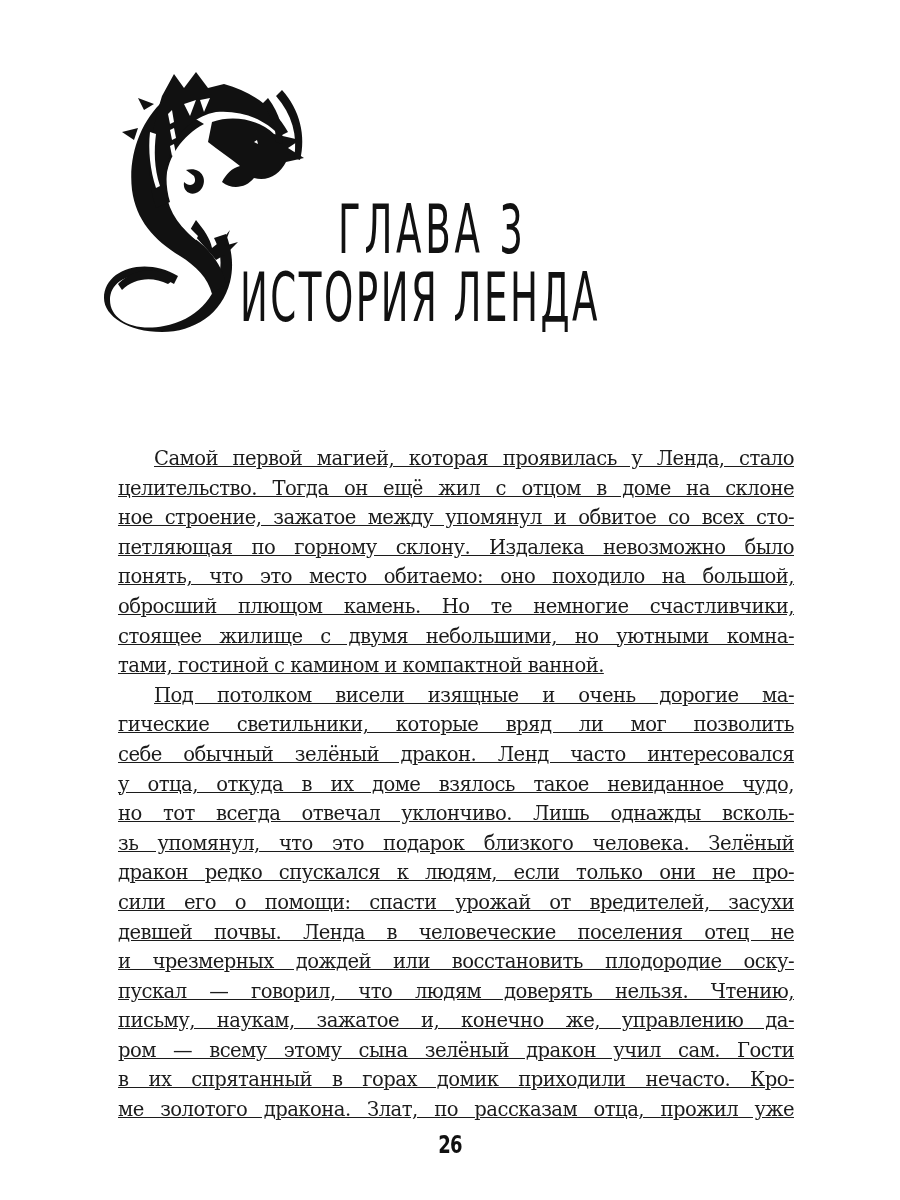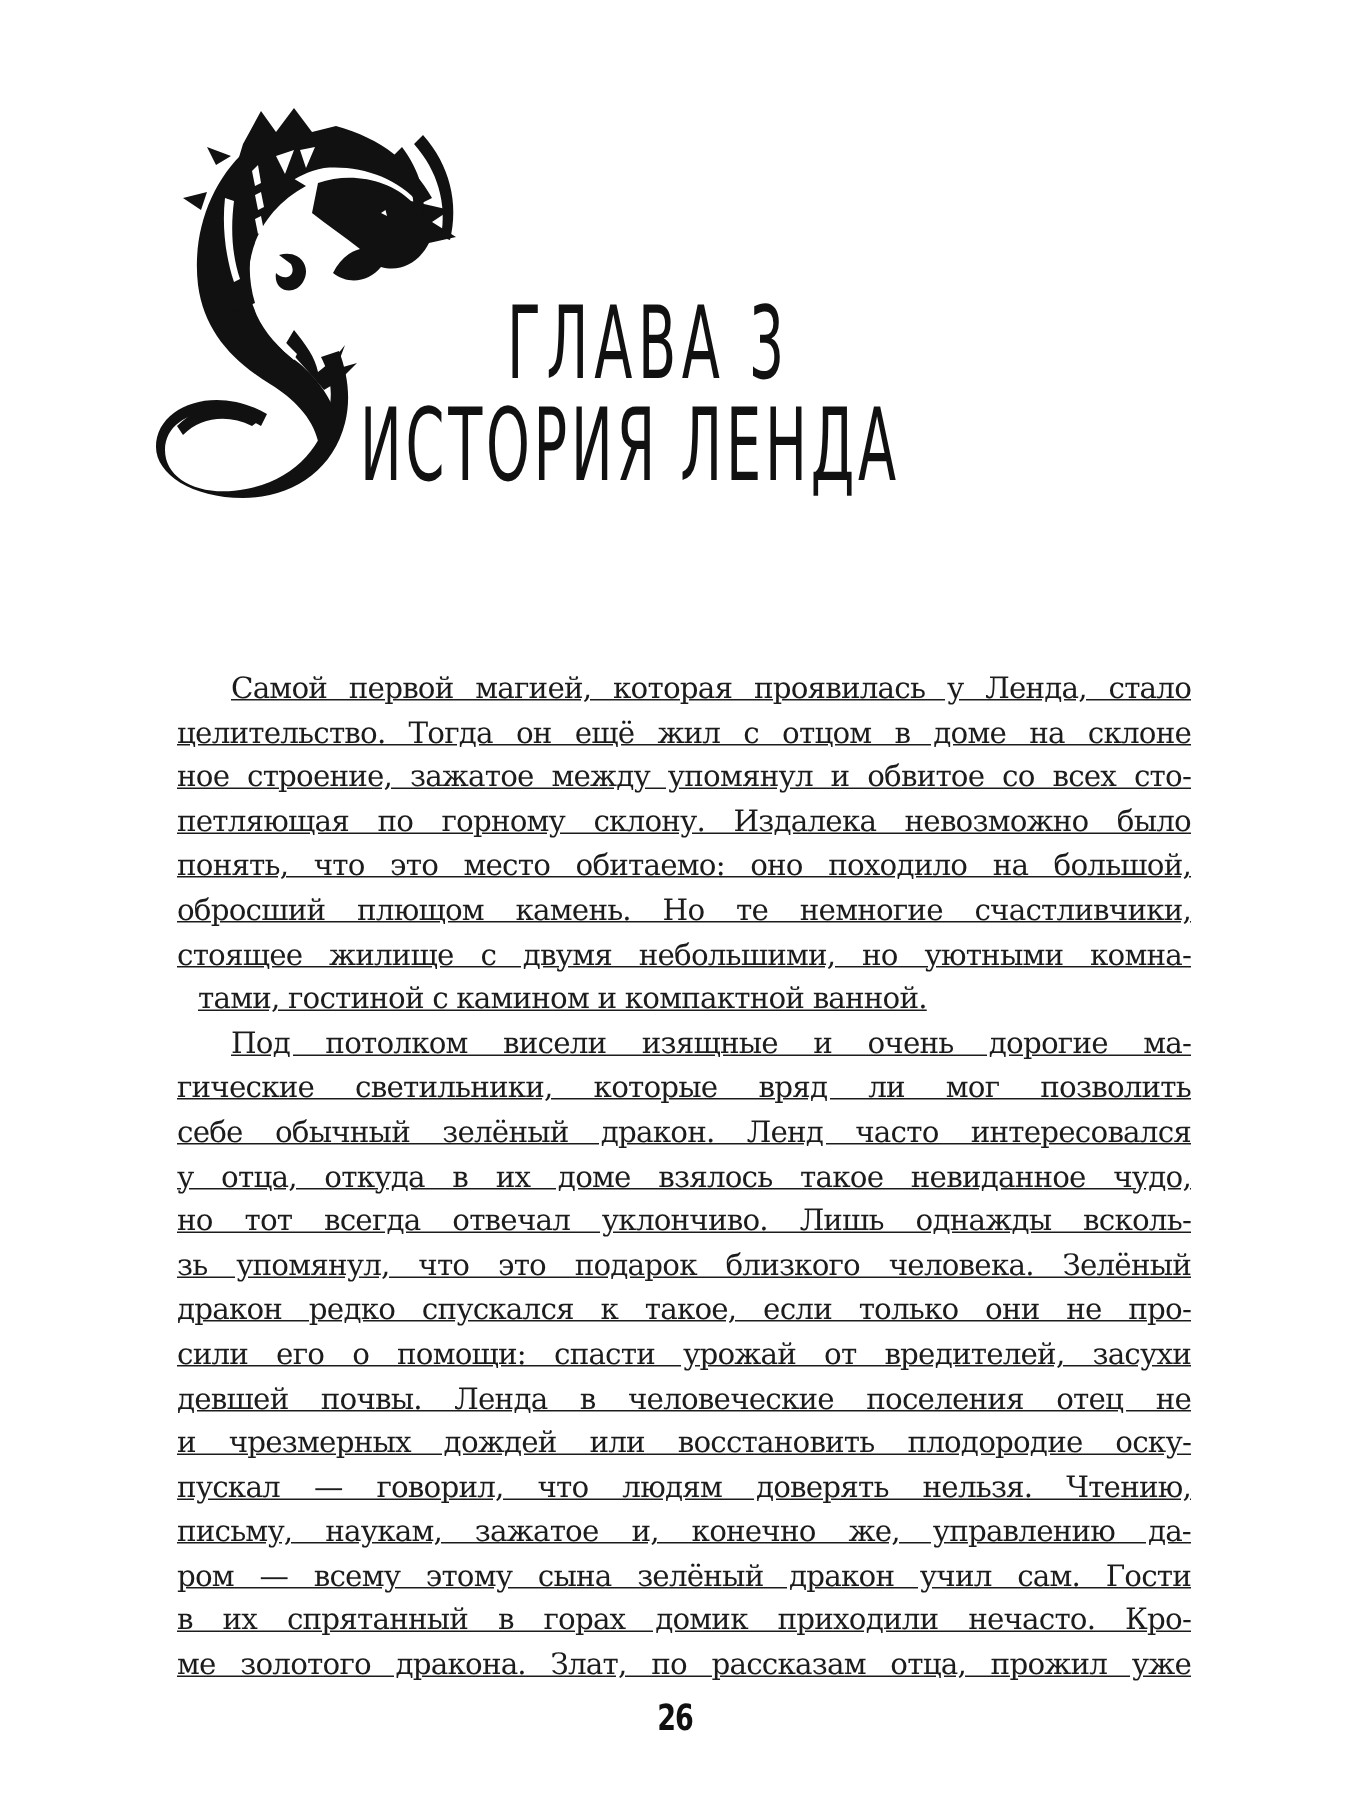--- a/index.html
+++ b/index.html
@@ -76,21 +76,20 @@
     height: 29.6px;
     letter-spacing: -0.55px;
     word-spacing: 0px;
     text-decoration: underline;
   }
   .line.indent {
     padding-left: 36px;
   }
   .line.last {
     text-align-last: left;
-    margin-left: 14px;
   }
   .page-number {
     position: absolute;
     left: 0;
     width: 900px;
     top: 1131px;
     text-align: center;
     font-family: "DejaVu Sans", sans-serif;
     font-weight: bold;
     font-size: 24px;
@@ -149,21 +148,21 @@
       <span class="line">стоящее жилище с двумя небольшими, но уютными комна-</span>
       <span class="line last">тами, гостиной с камином и компактной ванной.</span>
     </div>
     <div>
       <span class="line indent">Под потолком висели изящные и очень дорогие ма-</span>
       <span class="line">гические светильники, которые вряд ли мог позволить</span>
       <span class="line">себе обычный зелёный дракон. Ленд часто интересовался</span>
       <span class="line">у отца, откуда в их доме взялось такое невиданное чудо,</span>
       <span class="line">но тот всегда отвечал уклончиво. Лишь однажды всколь-</span>
       <span class="line">зь упомянул, что это подарок близкого человека. Зелёный</span>
-      <span class="line">дракон редко спускался к такое, если только они не про-</span>
+      <span class="line">дракон редко спускался к людям, если только они не про-</span>
       <span class="line">сили его о помощи: спасти урожай от вредителей, засухи</span>
       <span class="line">девшей почвы. Ленда в человеческие поселения отец не</span>
       <span class="line">и чрезмерных дождей или восстановить плодородие оску-</span>
       <span class="line">пускал — говорил, что людям доверять нельзя. Чтению,</span>
       <span class="line">письму, наукам, зажатое и, конечно же, управлению да-</span>
       <span class="line">ром — всему этому сына зелёный дракон учил сам. Гости</span>
       <span class="line">в их спрятанный в горах домик приходили нечасто. Кро-</span>
       <span class="line">ме золотого дракона. Злат, по рассказам отца, прожил уже</span>
     </div>
   </div>

